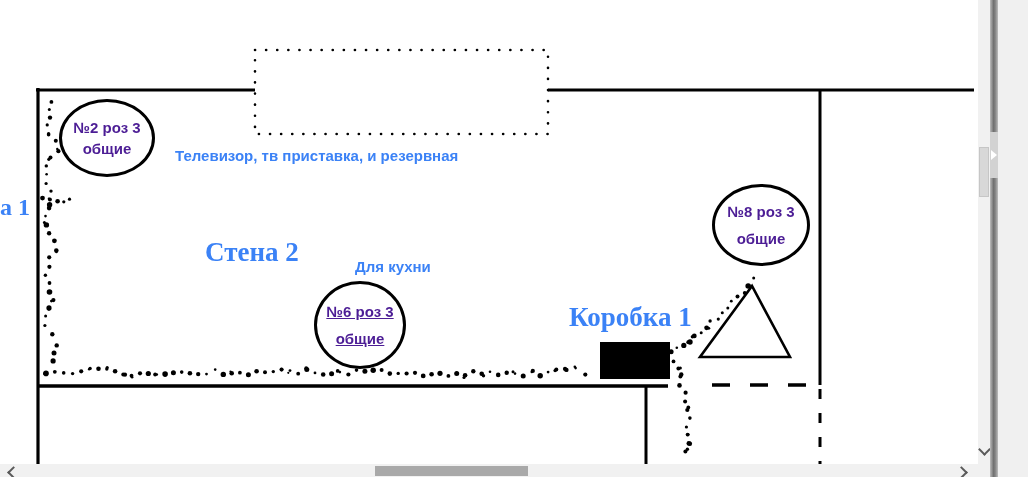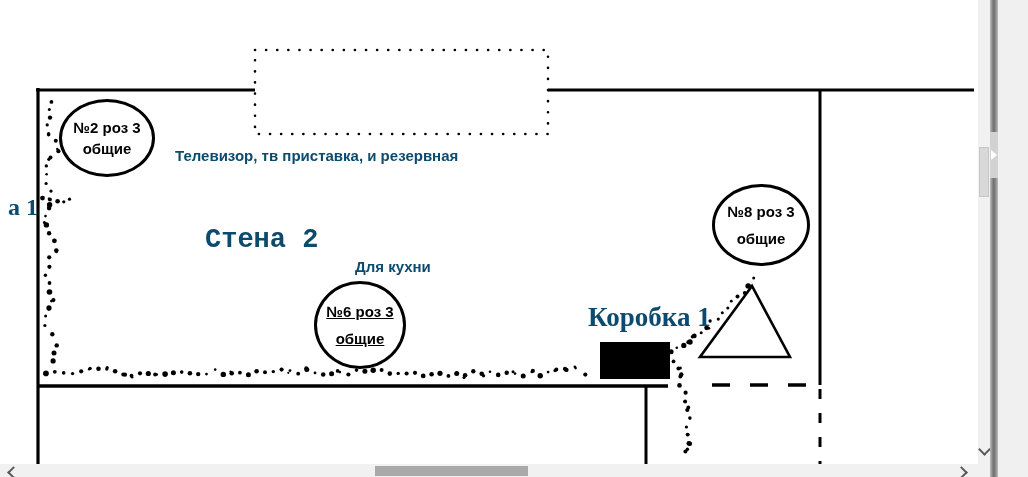--- a/index.html
+++ b/index.html
@@ -2,30 +2,30 @@
 <html><head>
 <meta charset="utf-8">
 <style>
   html,body{margin:0;padding:0;background:#fff;}
   .screen{position:relative;width:1028px;height:477px;overflow:hidden;
           font-family:"Liberation Sans",sans-serif;background:#fff;}
   .canvas{position:absolute;left:0;top:0;width:978px;height:464px;background:#fff;}
   .canvas svg{position:absolute;left:0;top:0;}
 
   
-  .t{position:absolute;color:#0c4a6e;white-space:nowrap;}
+  .t{position:absolute;color:#3b82f6;white-space:nowrap;}
   .sans-b{font-family:"Liberation Sans",sans-serif;font-weight:bold;font-size:15px;line-height:19px;}
   .serif-b{font-family:"Liberation Serif","DejaVu Serif",serif;font-weight:bold;}
   .title-lg{font-size:27px;line-height:30px;}
 
   
   .outlet{position:absolute;border:3px solid #000;border-radius:50%;background:#fff;
           display:flex;flex-direction:column;align-items:center;justify-content:center;
           font-family:"Liberation Sans",sans-serif;font-weight:bold;font-size:15px;
-          line-height:21px;text-align:center;color:#000000;box-sizing:border-box;}
+          line-height:21px;text-align:center;color:#4c1d95;box-sizing:border-box;}
   .outlet.loose{line-height:27px;}
   .outlet.wide{align-items:flex-start;text-align:left;padding-left:8px;overflow:visible;}
   .outlet.wide .l2{margin-left:10px;white-space:nowrap;}
 
   
   .jbox{position:absolute;left:600px;top:342px;width:70px;height:37px;background:#000;}
 
   
   .vtrack{position:absolute;left:978px;top:0;width:12px;height:477px;background:#f1f1f1;}
   .vthumb{position:absolute;left:979px;top:147px;width:10px;height:50px;background:#d8d8d8;border:1px solid #c6c6c6;box-sizing:border-box;}
@@ -232,25 +232,25 @@
           <circle cx="688.0" cy="434.6" r="1.6"></circle>
           <circle cx="688.9" cy="443.4" r="2.4"></circle>
           <circle cx="689.9" cy="443.8" r="2.2"></circle>
           <circle cx="685.4" cy="451.4" r="2.0"></circle>
           <circle cx="687.4" cy="449.2" r="1.7"></circle>
         </g>
     </svg>
 
     <div class="jbox"></div>
 
-    <div class="t serif-b" style="left:8px;top:194px;font-size:24px;">а 1</div>
+    <div class="t serif-b" style="left:0px;top:194px;font-size:24px;">а 1</div>
     <div class="t sans-b" style="left:175px;top:146px;">Телевизор, тв приставка, и резервная</div>
-    <div class="t serif-b title-lg" style="left:205px;top:225px;font-family:Liberation Mono, monospace;">Стена 2</div>
+    <div class="t serif-b title-lg" style="left:205px;top:237px;">Стена 2</div>
     <div class="t sans-b" style="left:355px;top:257px;">Для кухни</div>
-    <div class="t serif-b title-lg" style="left:569px;top:302px;margin-left:19px;">Коробка 1</div>
+    <div class="t serif-b title-lg" style="left:569px;top:302px;">Коробка 1</div>
 
     <div class="outlet" style="left:59px;top:99px;width:96px;height:78px;">
       <span>№2 роз 3</span>
       <span>общие</span>
     </div>
     <div class="outlet loose" style="left:314px;top:281px;width:92px;height:88px;text-decoration:underline;">
       <span>№6 роз 3</span>
       <span>общие</span>
     </div>
     <div class="outlet loose" style="left:712px;top:184px;width:98px;height:82px;">

